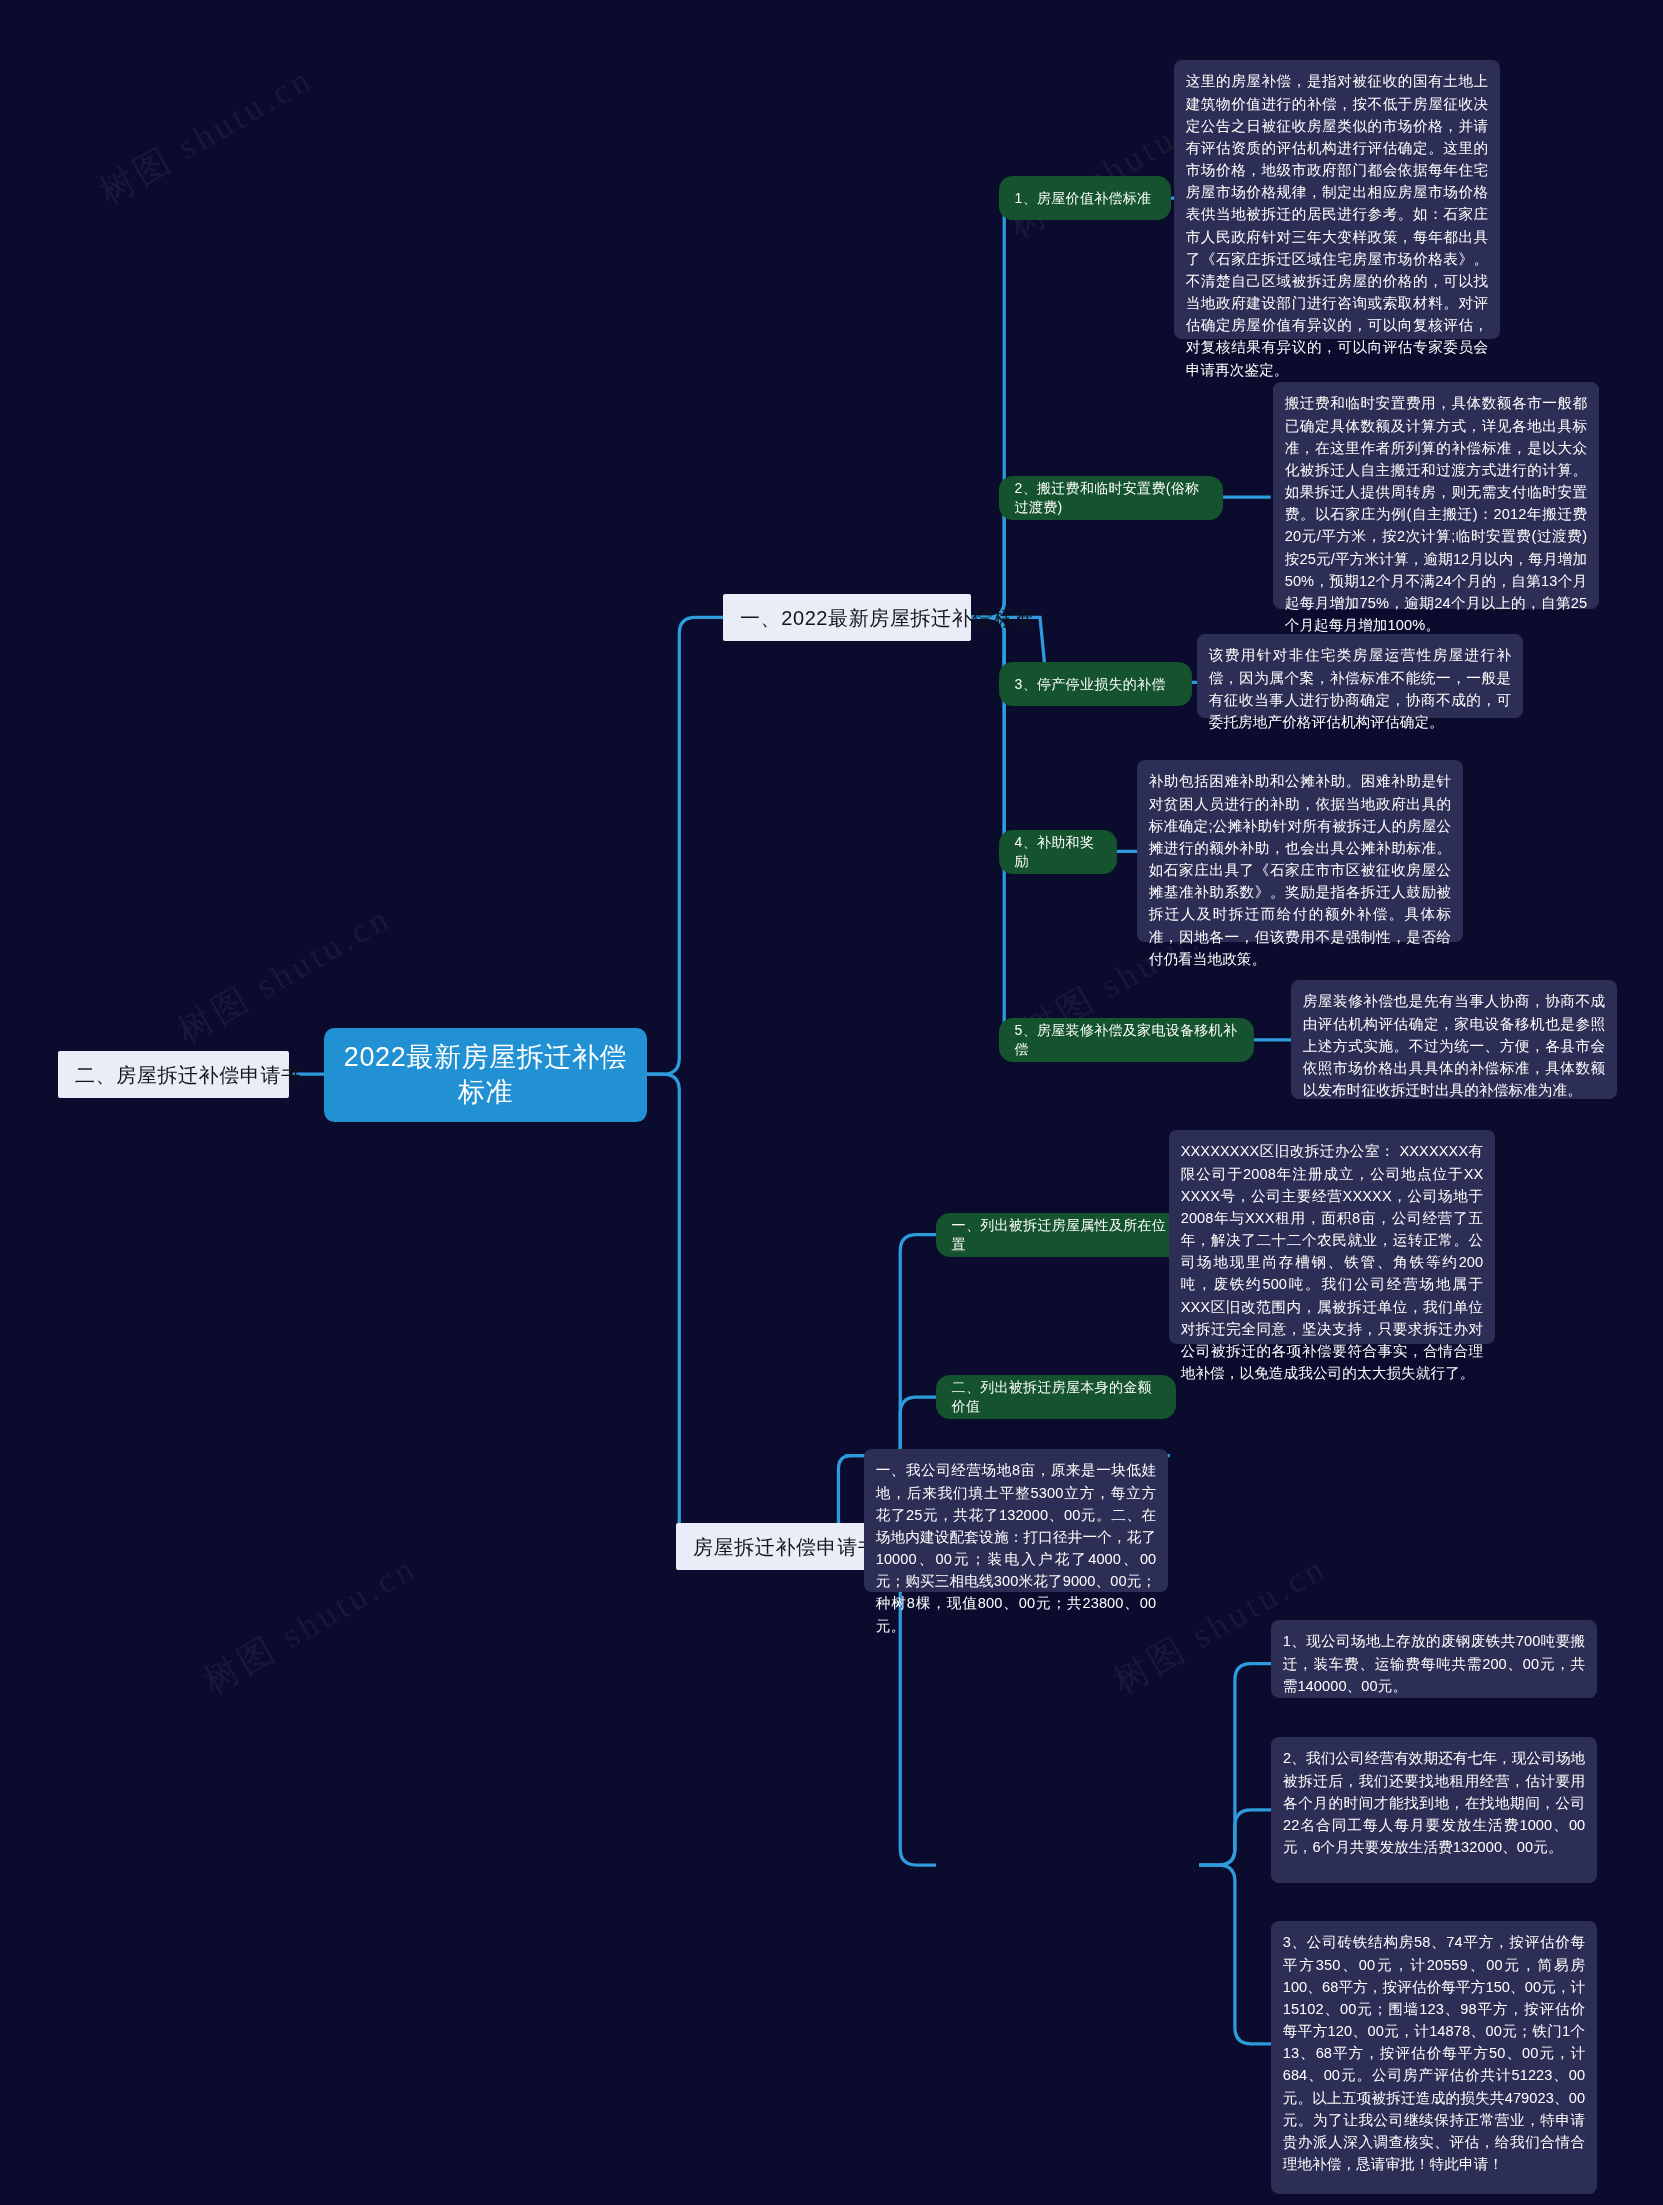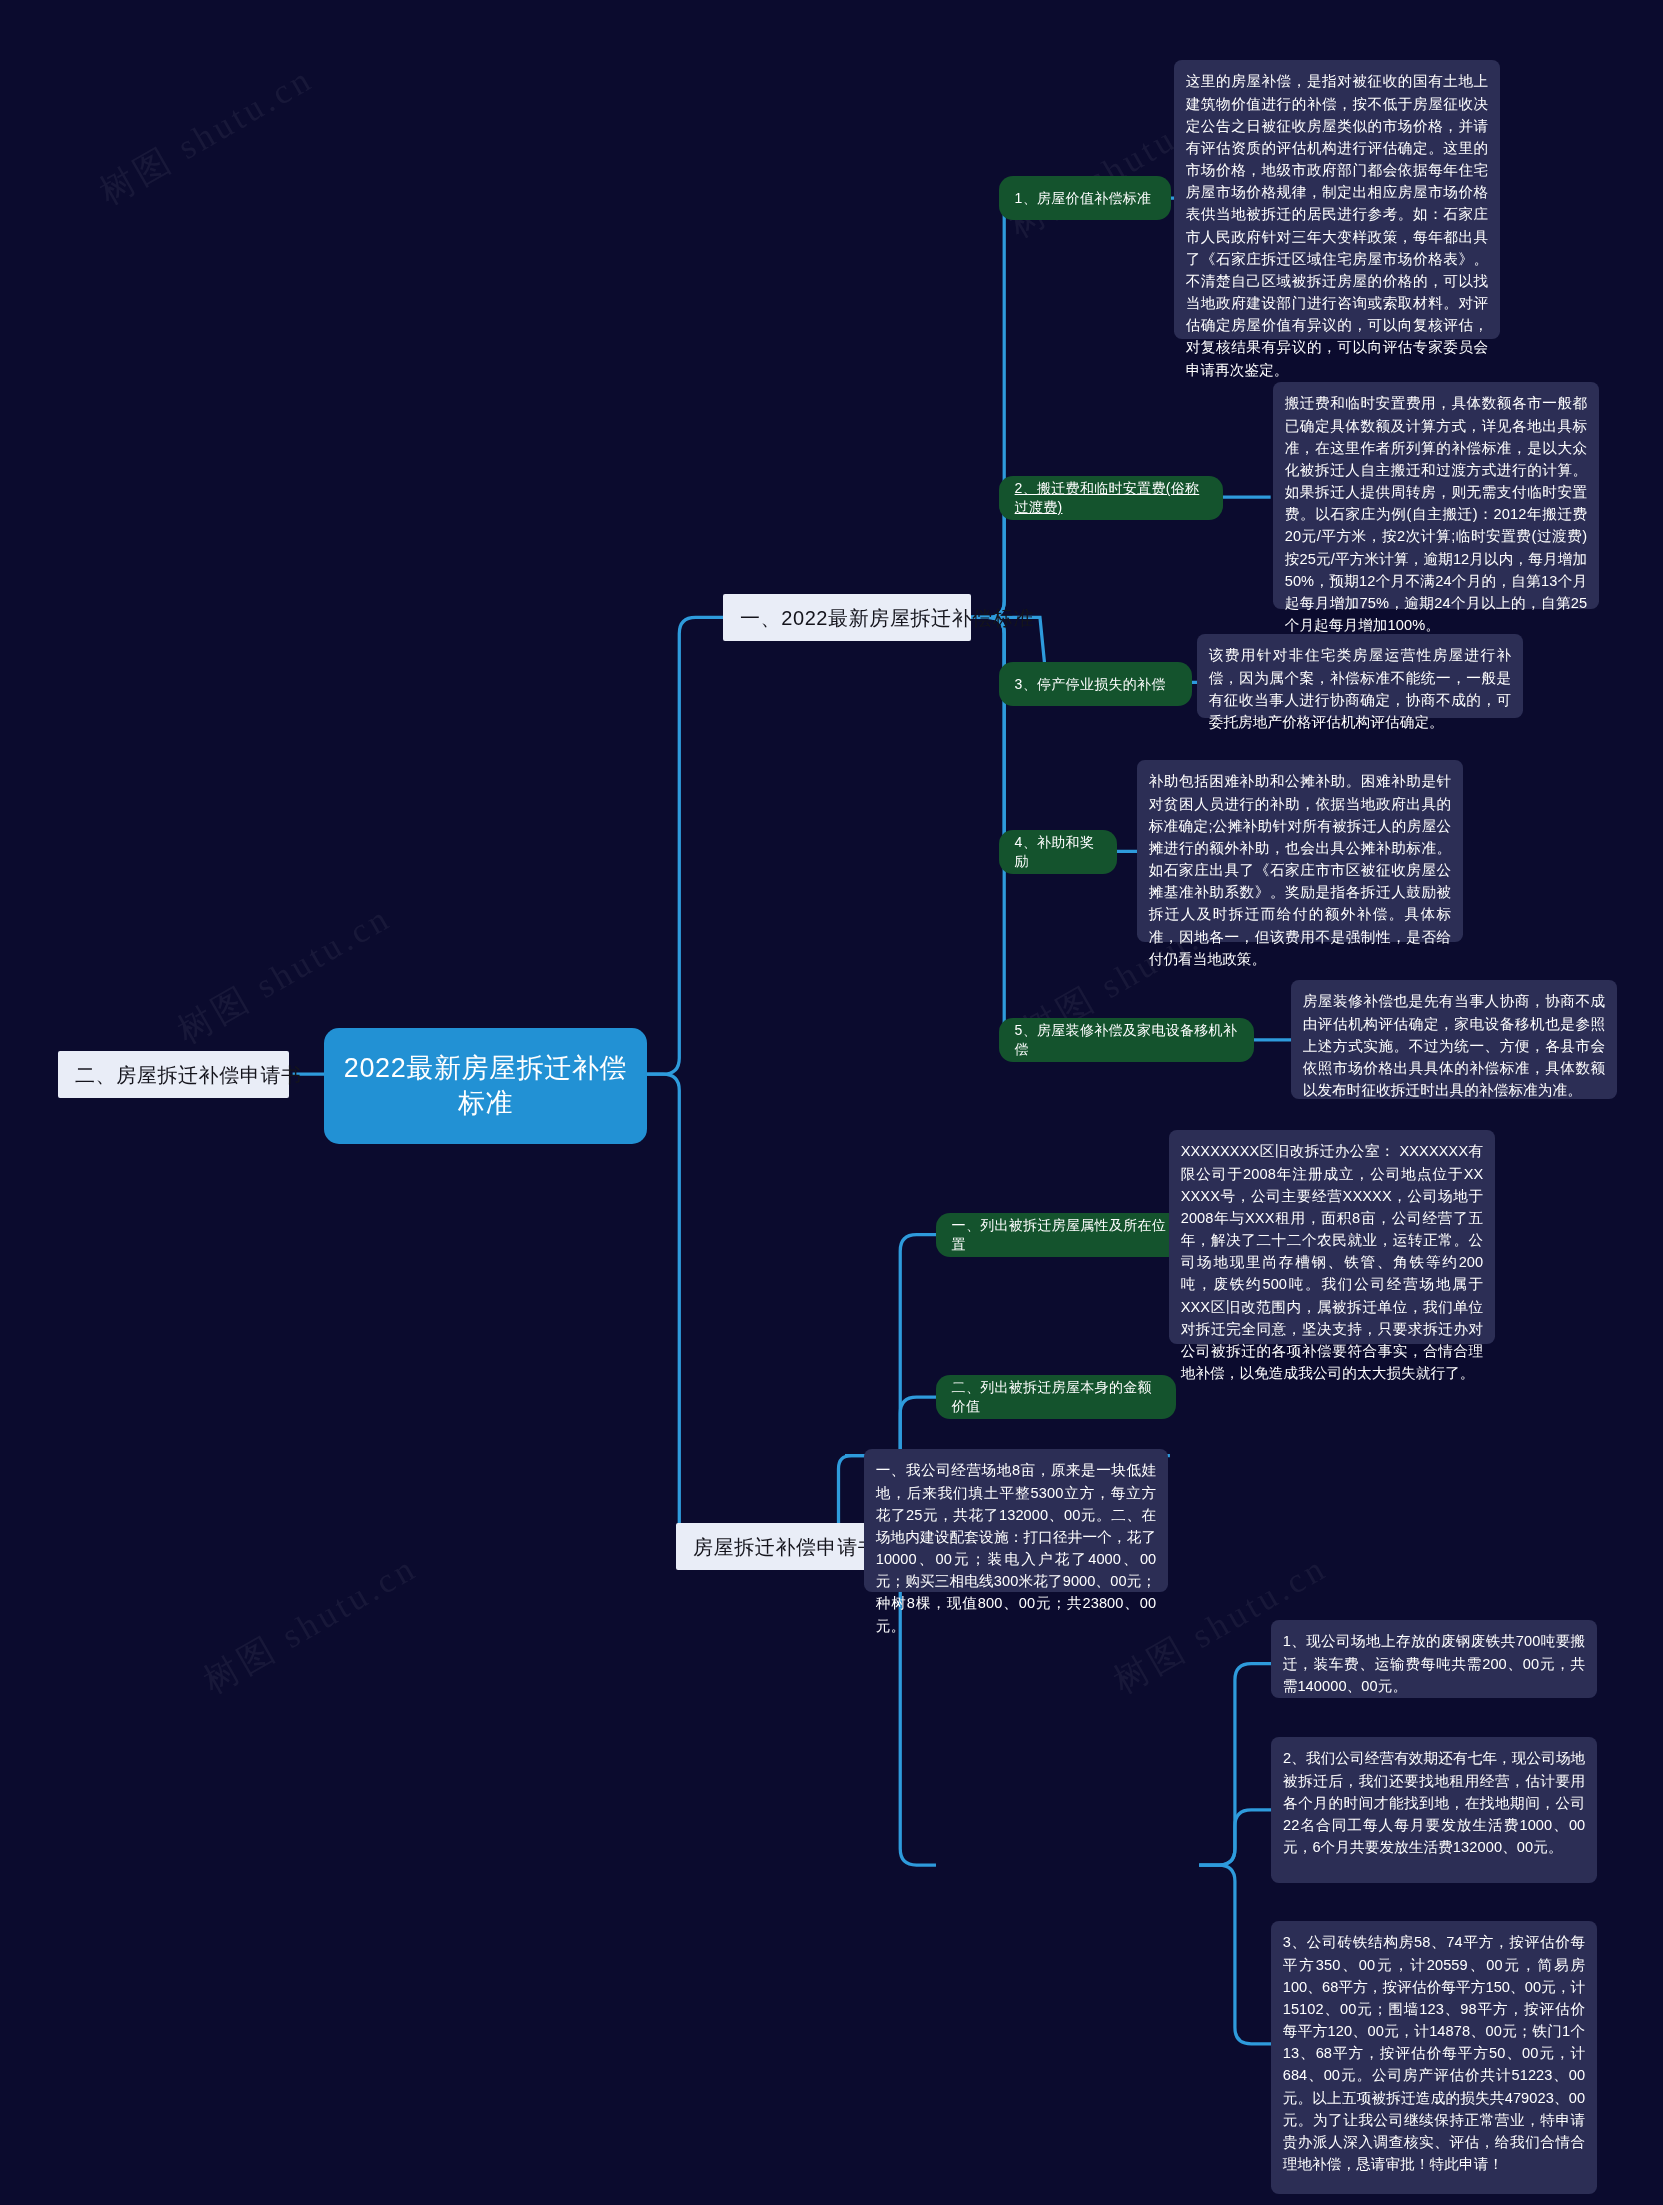--- a/index.html
+++ b/index.html
@@ -145,36 +145,36 @@
       <path d="M1832 1900 L 1880 1900"></path>
       <path d="M1800 2240 L 1300 2240"></path>
       <path d="M1330 2380 L 1300 2380 Q 1290 2380 1290 2340 L 1290 2260 Q 1290 2240 1310 2240 L 1330 2240"></path>
 
       <path d="M1845 2870 L 1875 2870 Q 1900 2870 1900 2845 L 1900 2585 Q 1900 2560 1925 2560 L 1960 2560"></path>
       <path d="M1845 2870 L 1875 2870 Q 1900 2870 1900 2845 L 1900 2810 Q 1900 2785 1925 2785 L 1960 2785"></path>
       <path d="M1845 2870 L 1875 2870 Q 1900 2870 1900 2895 L 1900 3120 Q 1900 3145 1925 3145 L 1960 3145"></path>
     </g>
   </svg>
 
-  <div class="node root" style="left:324px; top:1028px; width:323px; height:116px;border-radius:15px;">
+  <div class="node root" style="left:324px; top:1028px; width:323px; height:94px;">
     <span>2022最新房屋拆迁补偿标准</span>
   </div>
 
   <div class="node lvl1" style="left:58px; top:1051px; width:231px; height:47px;">
     <span>二、房屋拆迁补偿申请书</span>
   </div>
 
   <div class="node lvl1" style="left:723px; top:594px; width:248px; height:47px;">
     <span>一、2022最新房屋拆迁补偿标准</span>
   </div>
 
   <div class="node lvl2" style="left:999px; top:176px; width:172px; height:44px;">
     <span>1、房屋价值补偿标准</span>
   </div>
-  <div class="node lvl2" style="left:999px; top:476px; width:224px; height:44px;text-decoration:underline;">
+  <div class="node lvl2" style="left:999px; top:476px; width:224px; height:44px;">
     <span>2、搬迁费和临时安置费(俗称过渡费)</span>
   </div>
   <div class="node lvl2" style="left:999px; top:662px; width:193px; height:44px;">
     <span>3、停产停业损失的补偿</span>
   </div>
   <div class="node lvl2" style="left:999px; top:830px; width:118px; height:44px;">
     <span>4、补助和奖励</span>
   </div>
   <div class="node lvl2" style="left:999px; top:1018px; width:255px; height:44px;">
     <span>5、房屋装修补偿及家电设备移机补偿</span>

